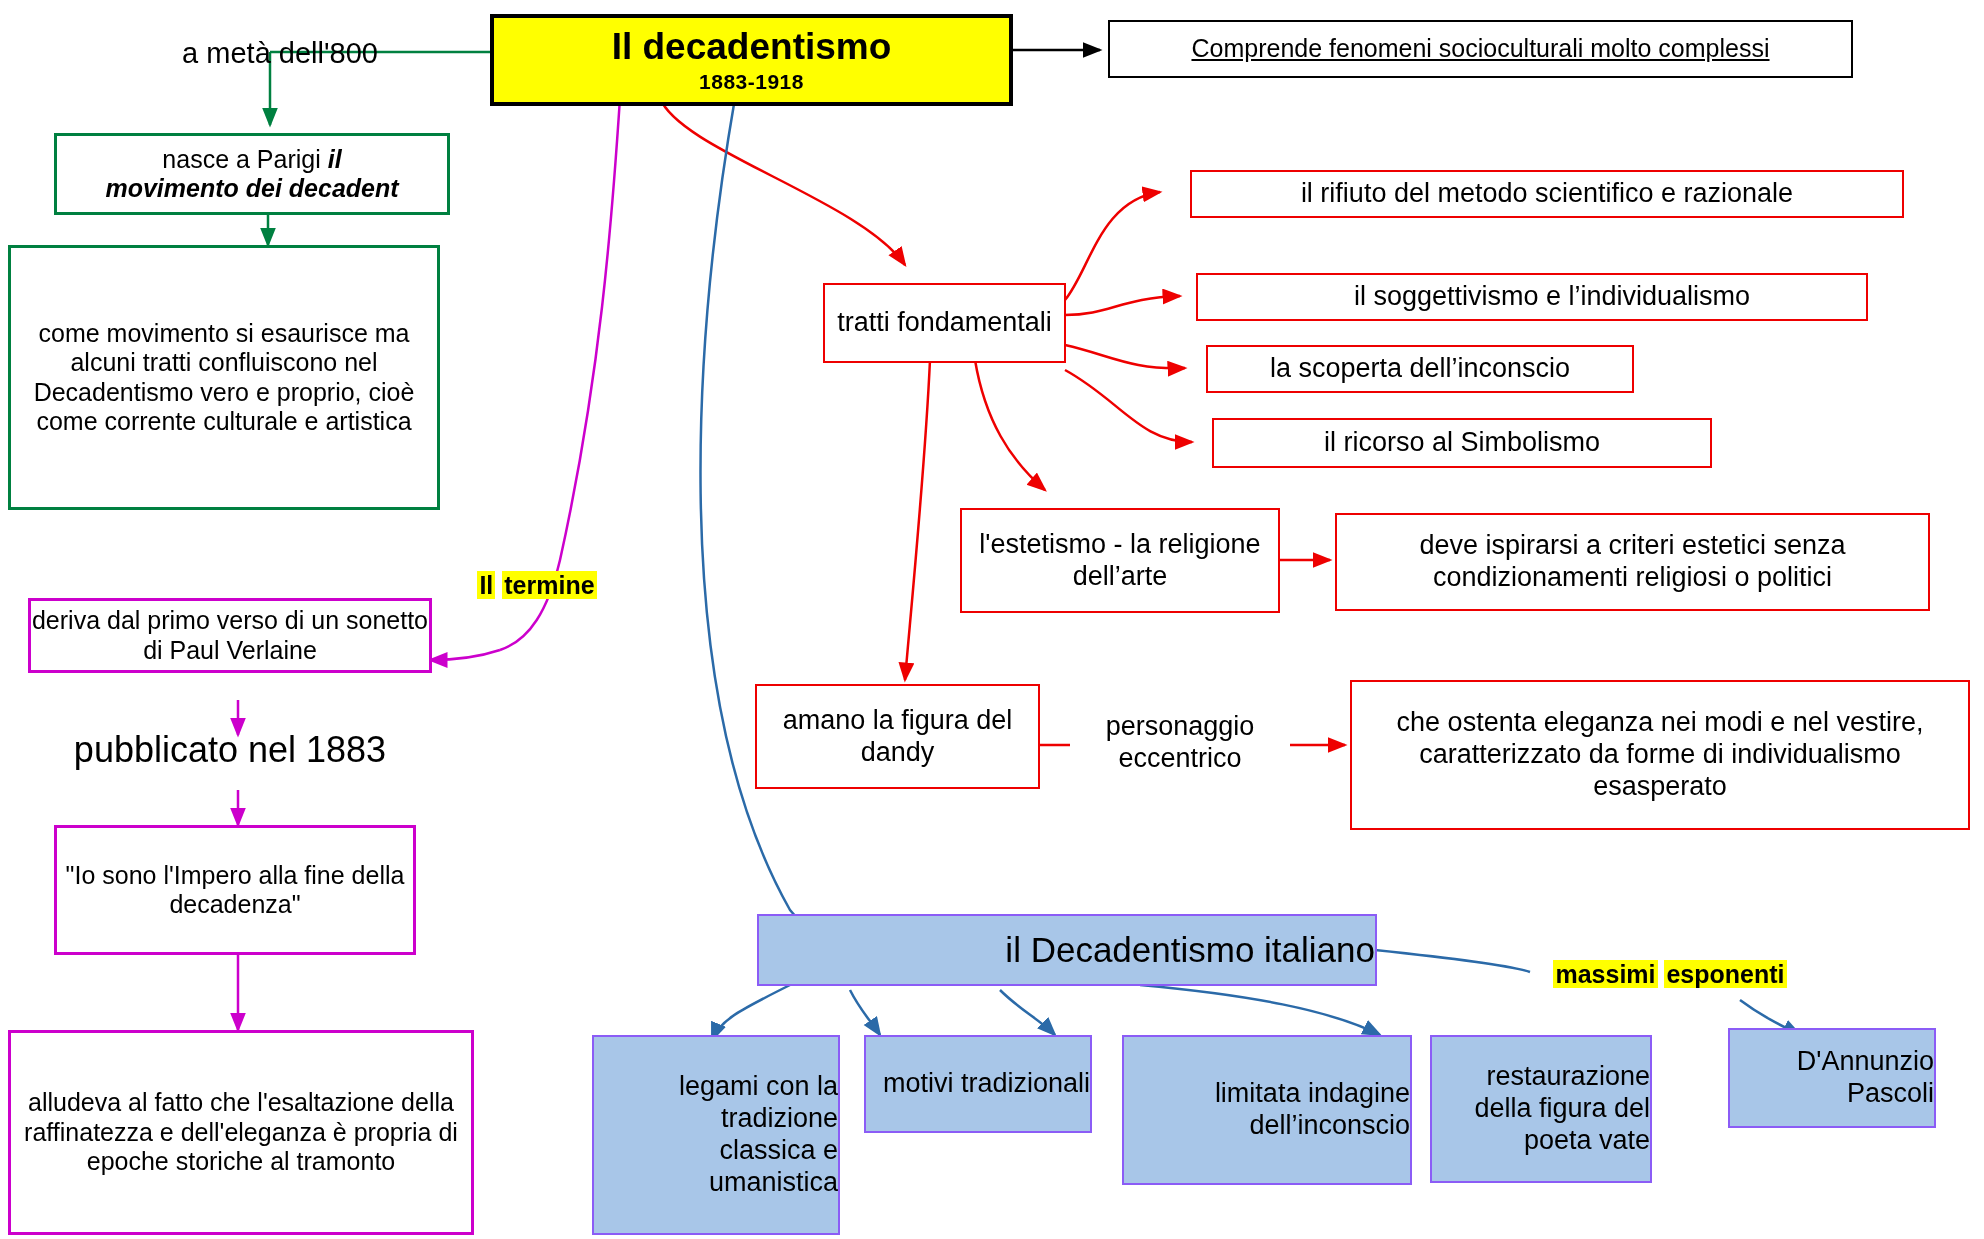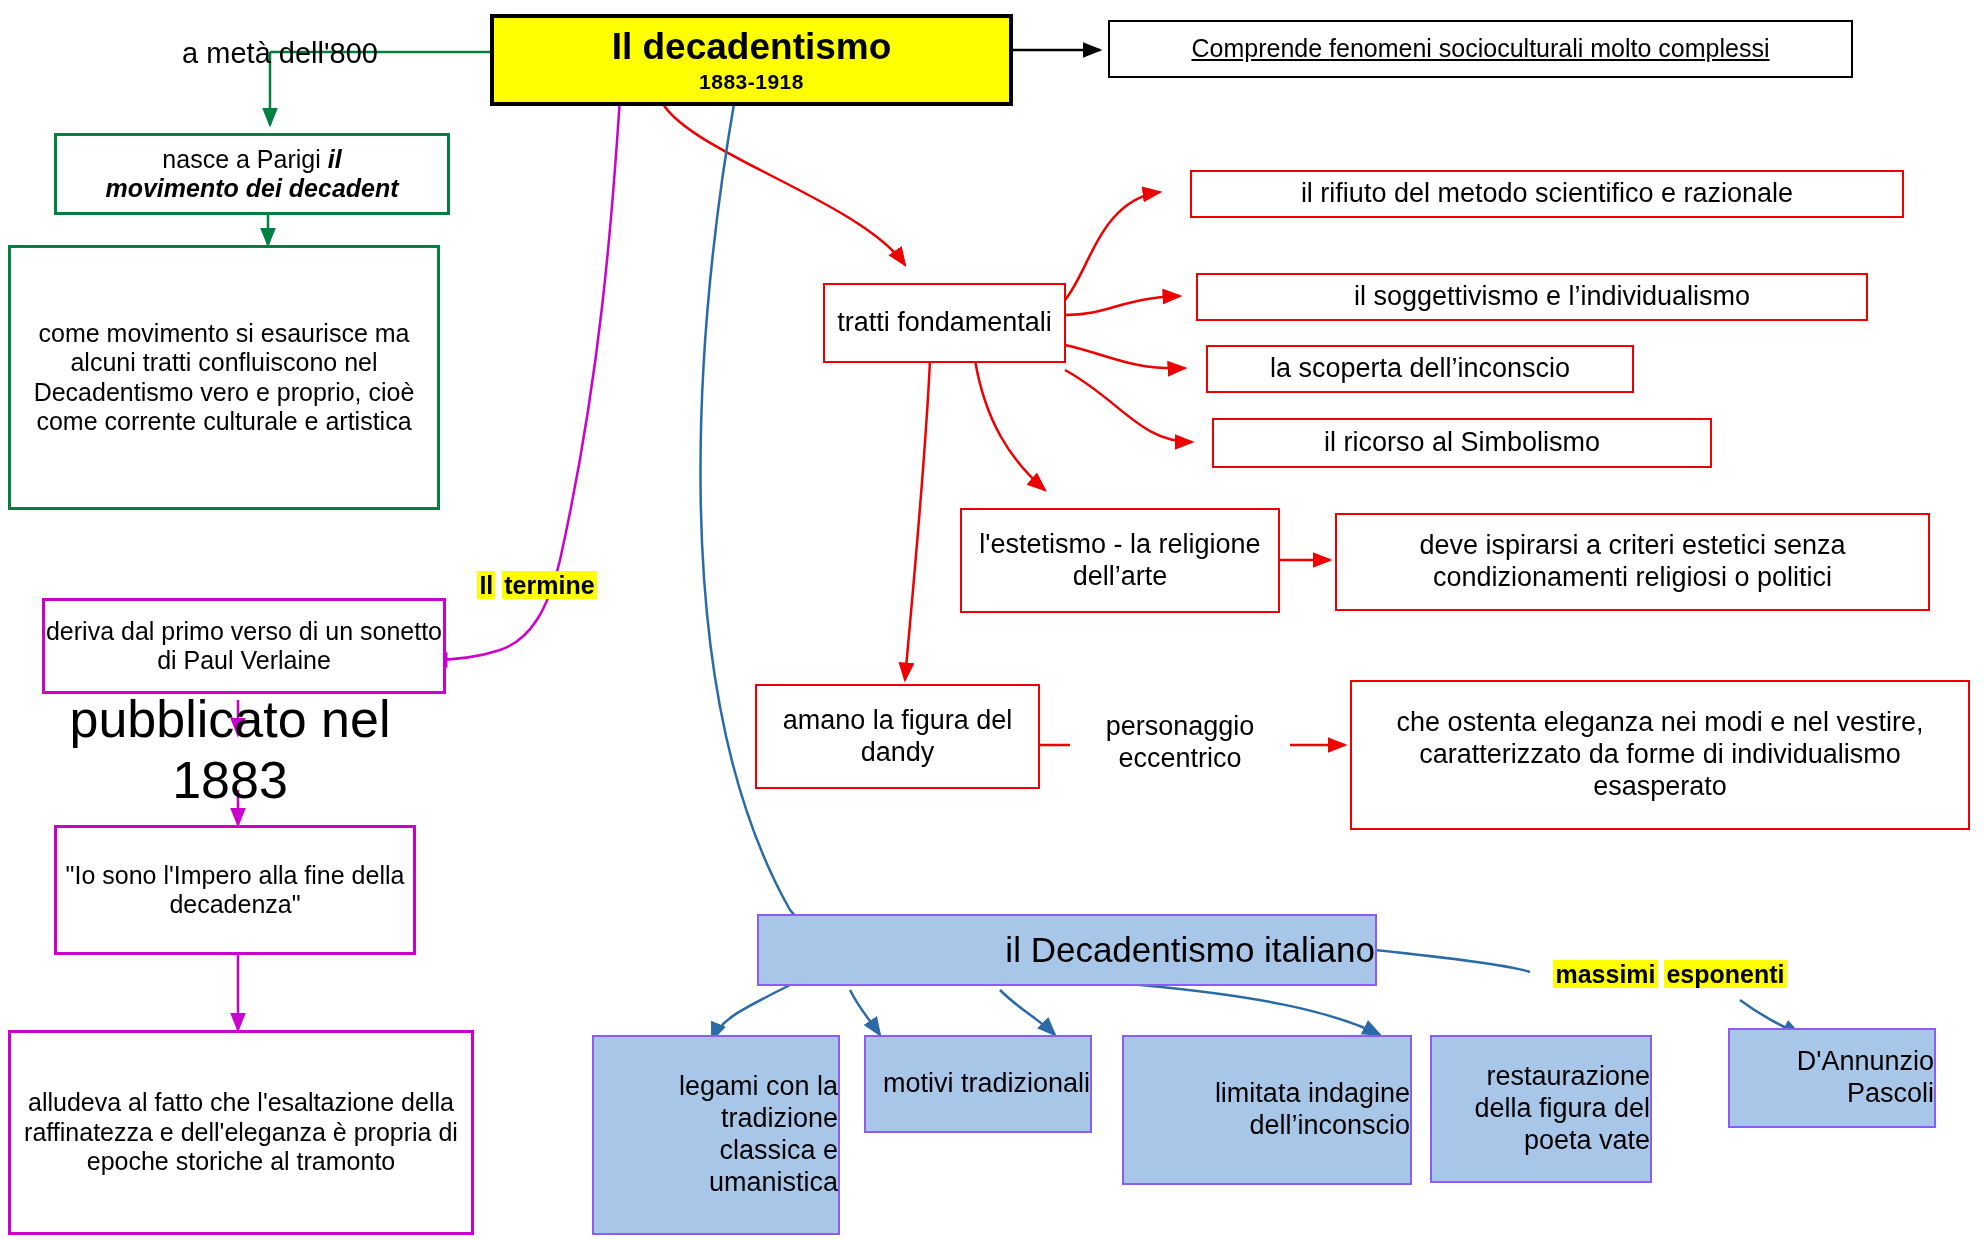--- a/index.html
+++ b/index.html
@@ -180,26 +180,26 @@
   <div class="node green-box" style="left:8px; top:245px; width:432px; height:265px; padding:6px 10px;">
     <div class="inner">come  movimento  si esaurisce  ma  alcuni  tratti confluiscono  nel Decadentismo  vero  e proprio,  cioè  come  corrente culturale  e  artistica</div>
   </div>
 
   <div class="node highlight-text" style="left:442px; top:566px; width:190px; height:40px;">
     <div class="inner">
       <span class="hl">Il</span><span> </span><span class="hl">termine</span>
     </div>
   </div>
 
-  <div class="node magenta-box" style="left:28px; top:598px; width:404px; height:96px;margin-left:14px;">
+  <div class="node magenta-box" style="left:28px; top:598px; width:404px; height:75px;">
     <div class="inner">deriva  dal  primo  verso  di un  sonetto  di  Paul  Verlaine</div>
   </div>
 
   <div class="node plain-text" style="left:20px; top:725px; width:420px; height:50px;">
-    <div class="inner" style="font-size:52px;">pubblicato nel 1883</div>
+    <div class="inner" style="font-size:36px;">pubblicato nel 1883</div>
   </div>
 
   <div class="node magenta-box" style="left:54px; top:825px; width:362px; height:130px;">
     <div class="inner">"Io  sono  l'Impero  alla fine  della  decadenza"</div>
   </div>
 
   <div class="node magenta-box" style="left:8px; top:1030px; width:466px; height:205px; padding:6px 10px;">
     <div class="inner">alludeva  al  fatto  che l'esaltazione  della  raffinatezza e  dell'eleganza  è  propria  di epoche  storiche  al  tramonto</div>
   </div>
 

